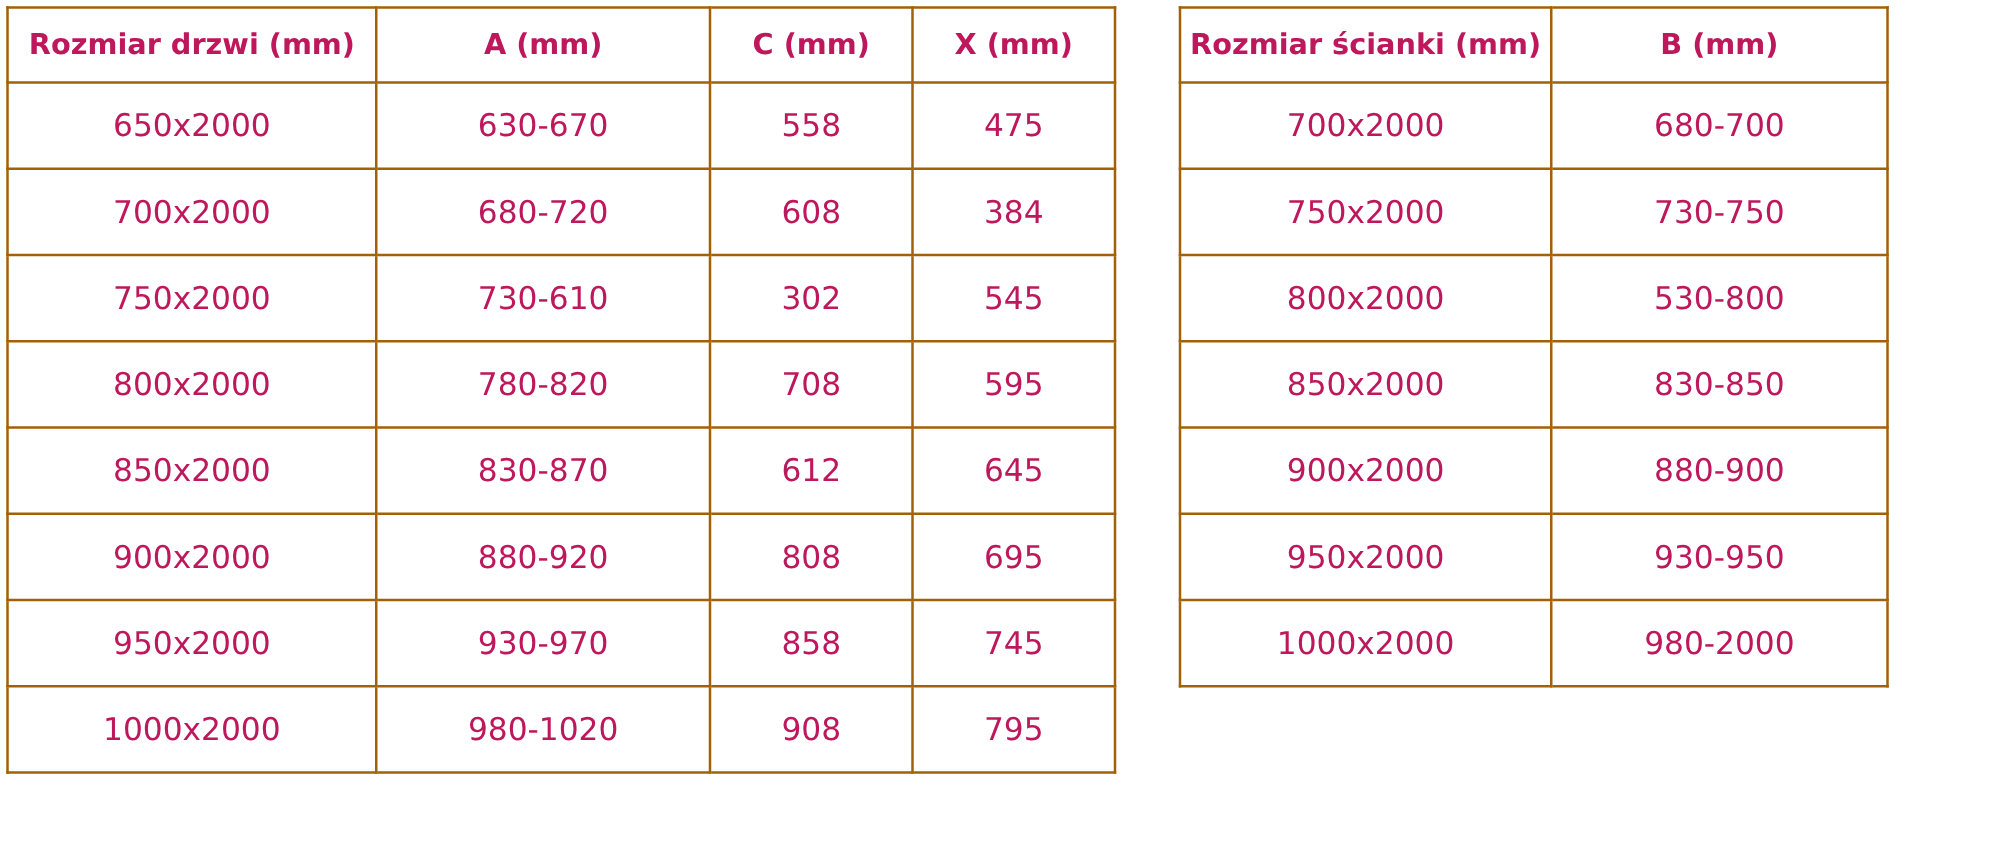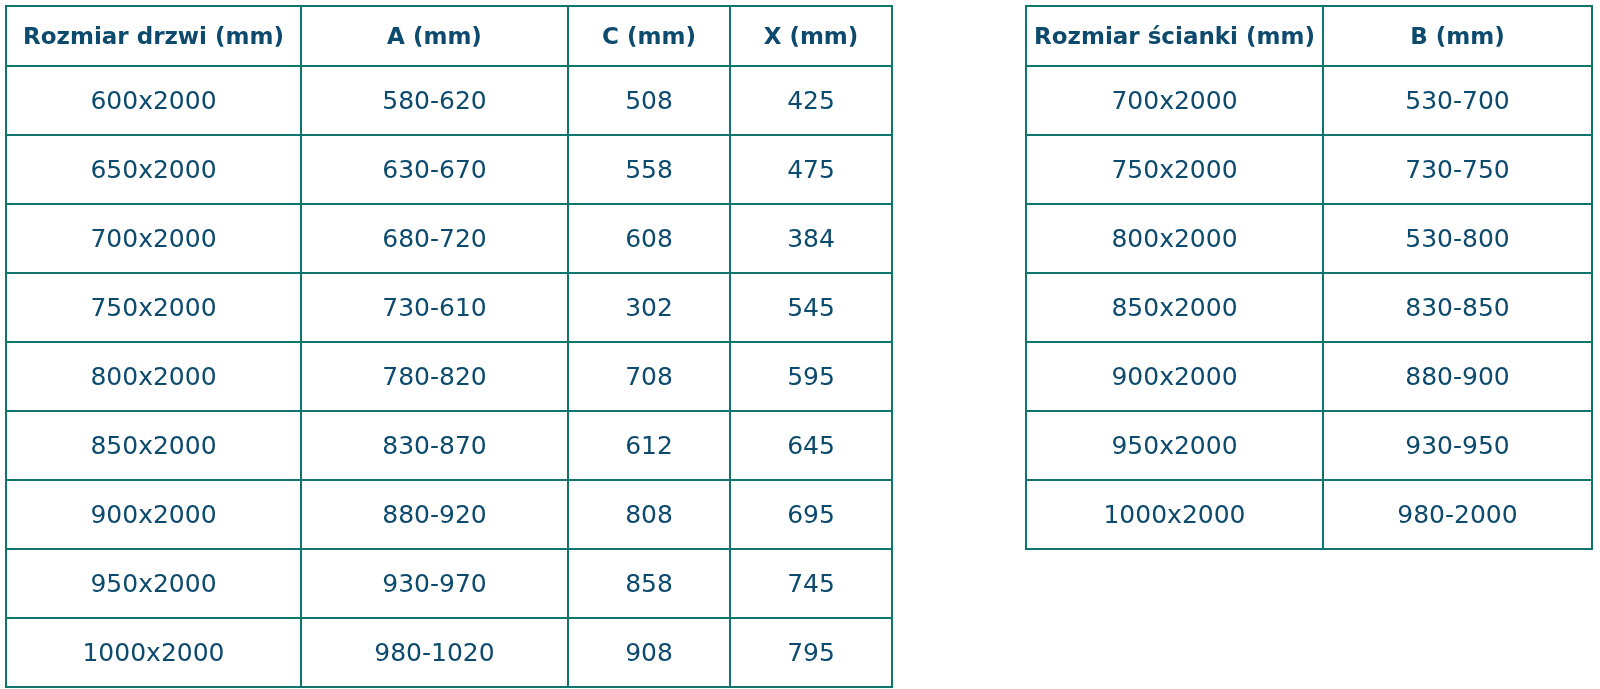--- a/index.html
+++ b/index.html
@@ -17,26 +17,26 @@
   .page {
     position: relative;
     width: 1600px;
     height: 689px;
   }
   table {
     border-collapse: collapse;
     table-layout: fixed;
   }
   table td, table th {
-    border: 2px solid #0f766e;
+    border: 2px solid #a16207;
     text-align: center;
     vertical-align: middle;
     font-weight: normal;
     font-size: 25px;
-    color: #0c4a6e;
+    color: #be185d;
     padding: 0;
     margin-left: 40px;
   }
   thead th {
     font-weight: bold;
     font-size: 23px;
   }
   
   #doors-table {
     position: absolute;
@@ -47,21 +47,21 @@
   #doors-table thead th { height: 58px; }
   #doors-table tbody td { height: 67px; }
   #doors-table col.c1 { width: 295px; }
   #doors-table col.c2 { width: 267px; }
   #doors-table col.c3 { width: 162px; }
   #doors-table col.c4 { width: 162px; }
 
   
   #wall-table {
     position: absolute;
-    left: 1025px;
+    left: 943px;
     top: 5px;
     width: 566px;
   }
   #wall-table thead th { height: 58px; }
   #wall-table tbody td { height: 67px; }
   #wall-table col.w1 { width: 297px; }
   #wall-table col.w2 { width: 269px; }
 </style>
 </head>
 <body>
@@ -77,26 +77,20 @@
     </colgroup>
     <thead>
       <tr>
         <th>Rozmiar drzwi (mm)</th>
         <th>A (mm)</th>
         <th>C (mm)</th>
         <th>X (mm)</th>
       </tr>
     </thead>
     <tbody>
-      <tr>
-        <td>600x2000</td>
-        <td>580-620</td>
-        <td>508</td>
-        <td>425</td>
-      </tr>
       <tr>
         <td>650x2000</td>
         <td>630-670</td>
         <td>558</td>
         <td>475</td>
       </tr>
       <tr>
         <td>700x2000</td>
         <td>680-720</td>
         <td>608</td>
@@ -148,21 +142,21 @@
     </colgroup>
     <thead>
       <tr>
         <th>Rozmiar ścianki (mm)</th>
         <th>B (mm)</th>
       </tr>
     </thead>
     <tbody>
       <tr>
         <td>700x2000</td>
-        <td>530-700</td>
+        <td>680-700</td>
       </tr>
       <tr>
         <td>750x2000</td>
         <td>730-750</td>
       </tr>
       <tr>
         <td>800x2000</td>
         <td>530-800</td>
       </tr>
       <tr>

